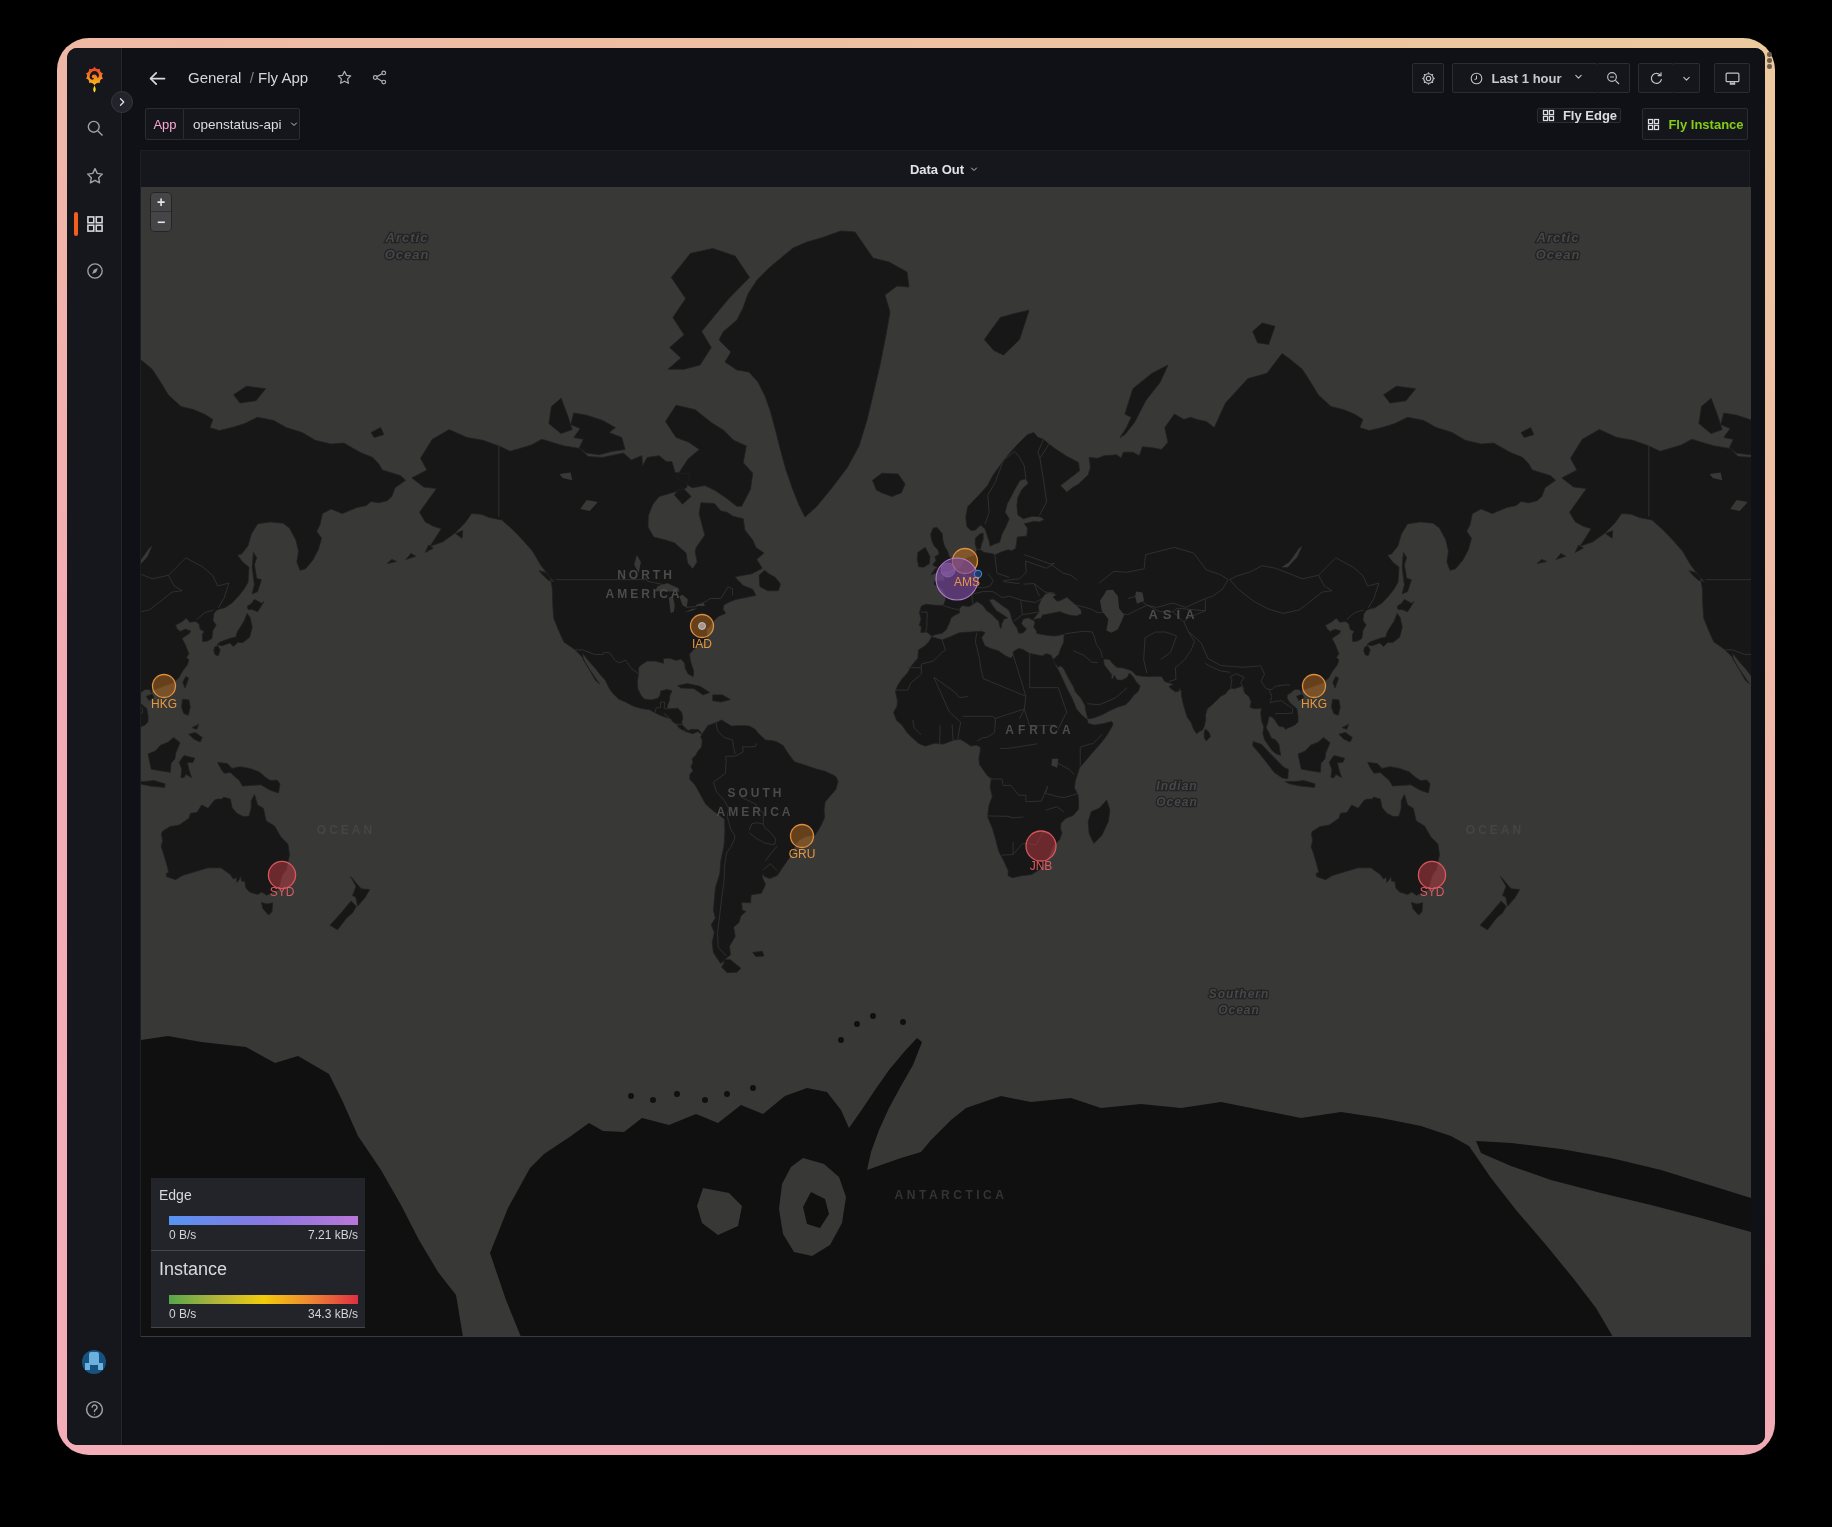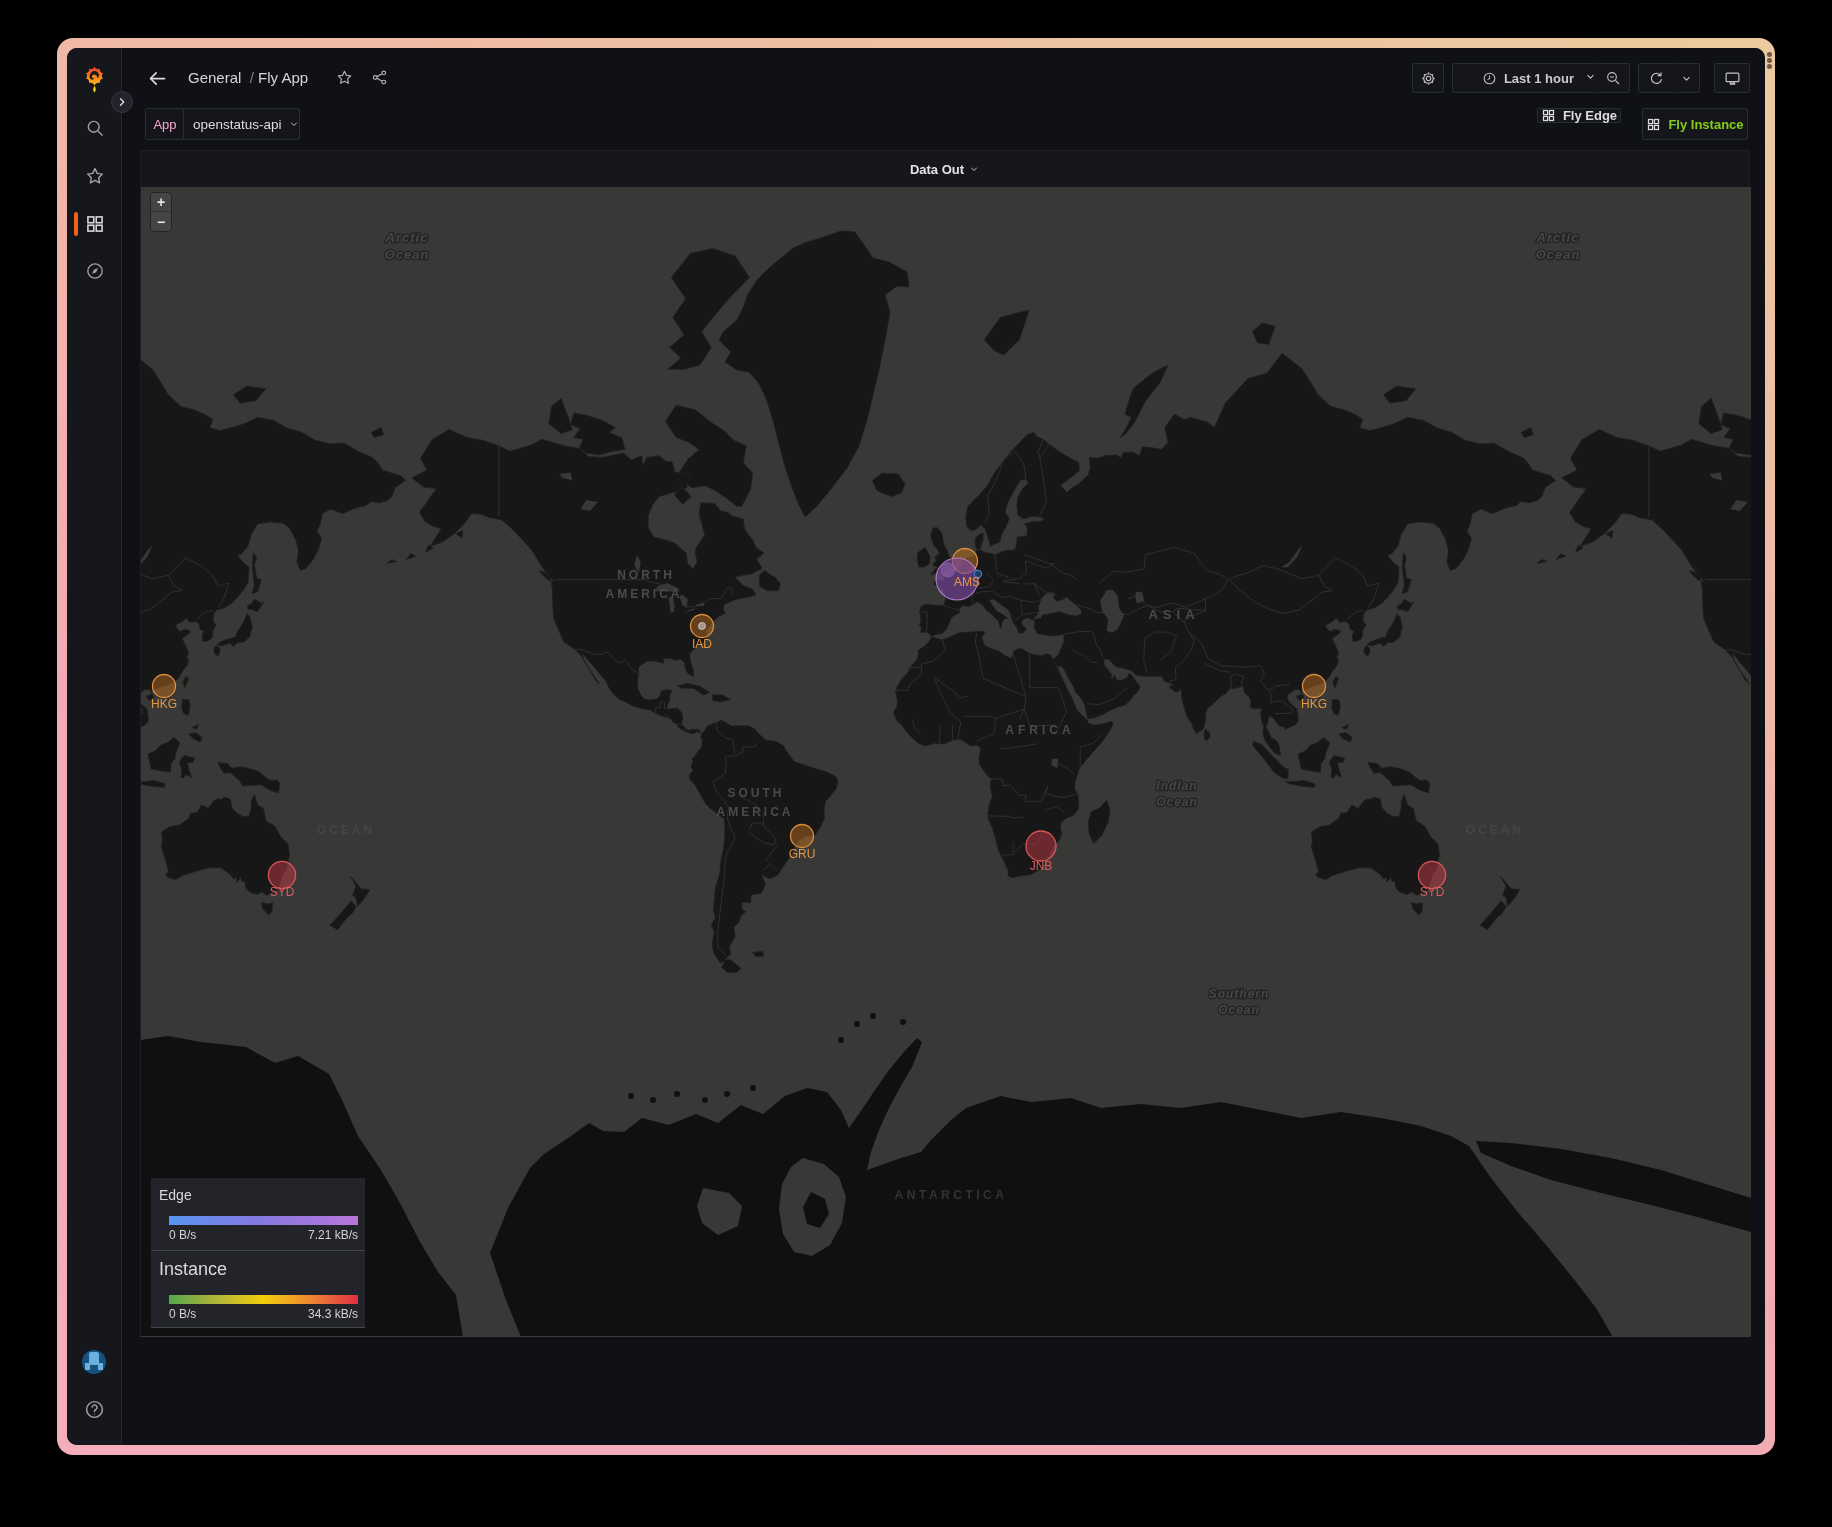--- a/index.html
+++ b/index.html
@@ -1,16 +1,16 @@
 <!DOCTYPE html>
 <html><head><meta charset="utf-8"><style>
 *{margin:0;padding:0;box-sizing:border-box}
 html,body{width:1832px;height:1527px;background:#000;font-family:"Liberation Sans",sans-serif;overflow:hidden}
 .abs{position:absolute}
-#frame{position:absolute;left:57px;top:38px;width:1718px;height:1417px;border-radius:16px;
+#frame{position:absolute;left:57px;top:38px;width:1718px;height:1417px;border-radius:32px;
  background:linear-gradient(200deg,#ecca9e 0%,#f0b5a8 38%,#f2abb4 62%,#f3aeba 100%);}
 #win{position:absolute;left:10px;top:10px;width:1698px;height:1397px;border-radius:10px;background:#0c0d11;overflow:hidden}
 #sidebar{position:absolute;left:0;top:0;width:55px;height:1397px;background:#16171d;border-right:1px solid #26272e}
 .sic{position:absolute;left:0;width:55px;display:flex;justify-content:center}
 #expander{position:absolute;left:44px;top:43px;width:22px;height:22px;border-radius:50%;background:#23242b;border:1px solid #35363d;z-index:5;display:flex;align-items:center;justify-content:center;color:#e8e9ea}
 #accent{position:absolute;left:7px;top:164px;width:4px;height:24px;border-radius:2px;background:#f55f1e}
 #main{position:absolute;left:56px;top:0;width:1642px;height:1397px;background:#101116}
 .btn{position:absolute;height:30px;background:#15161c;border:1px solid #2a2c33;border-radius:2px;display:flex;align-items:center;justify-content:center;color:#c9cacd}
 .row2btn{background:#15161c;border:1px solid #2a2c33}
 #panel{position:absolute;background:#101116;border:1px solid #1e1f25;border-bottom:none}
@@ -98,21 +98,21 @@
             <circle cx="18" cy="18.5" r="2.6"></circle>
             <path d="M8.4 10.8 L15.6 6.8 M8.4 13.2 L15.6 17.3"></path>
           </svg></div>
         <div class="btn" style="left:1289px;top:15px;width:32px">
           <svg width="17" height="17" viewBox="0 0 24 24" fill="none" stroke="#c2c3c7" stroke-width="1.6">
             <circle cx="12" cy="12" r="3.1"></circle>
             <path d="M12 2.8 L13.6 5 L10.4 5 Z M12 21.2 L10.4 19 L13.6 19 Z M21.2 12 L19 13.6 L19 10.4 Z M2.8 12 L5 10.4 L5 13.6 Z M18.5 5.5 L18.4 8.2 L15.8 5.6 Z M5.5 5.5 L8.2 5.6 L5.6 8.2 Z M18.5 18.5 L15.8 18.4 L18.4 15.8 Z M5.5 18.5 L5.6 15.8 L8.2 18.4 Z" fill="#c2c3c7" stroke="none"></path>
             <circle cx="12" cy="12" r="6.7"></circle>
           </svg>
         </div>
-        <div class="btn" style="left:1329px;top:15px;width:146px;justify-content:flex-end;padding-left:4px">
+        <div class="btn" style="left:1329px;top:15px;width:146px;justify-content:center;padding-left:4px">
           <svg width="15" height="15" viewBox="0 0 24 24" fill="none" stroke="#c2c3c7" stroke-width="1.7">
             <circle cx="12" cy="12" r="8.5"></circle>
             <path d="M12 7 V12.2 L8.8 13.8"></path>
           </svg>
           <span style="font-size:13px;font-weight:bold;margin-left:7px">Last 1 hour</span>
           <span style="margin-left:10px"><svg width="13" height="13" viewBox="0 0 24 24" fill="none" stroke="#c2c3c7" stroke-width="2" stroke-linecap="round" stroke-linejoin="round">
               <path d="M7 10 L12 15 L17 10"></path>
             </svg></span>
         </div>
         <div class="btn" style="left:1474px;top:15px;width:33px;border-left:none">

